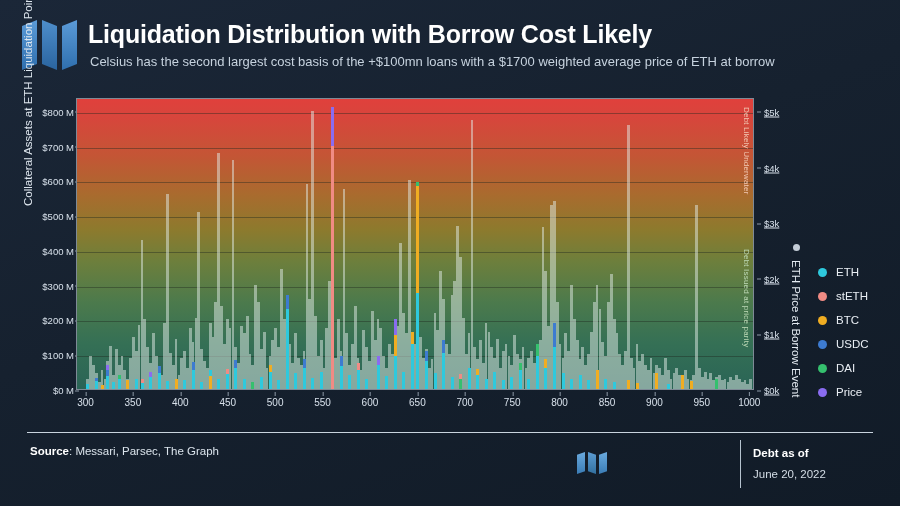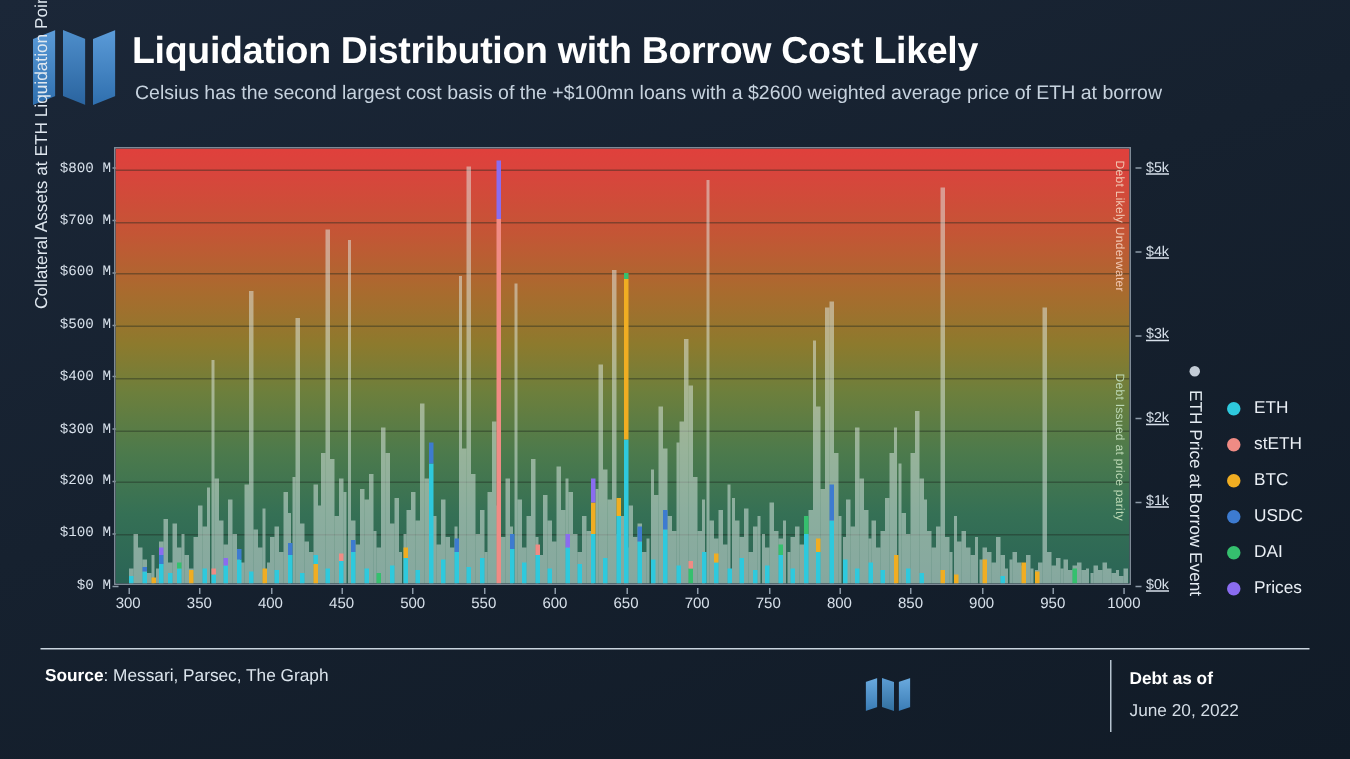--- a/index.html
+++ b/index.html
@@ -30,21 +30,21 @@
 
   
   .chart-wrap{position:absolute;left:0;top:88px;width:900px;height:330px;}
   .ylabel{position:absolute;left:22px;top:100px;width:18px;
     font-size:11.5px;color:#dfe7ef;
     transform-origin:left top;transform:rotate(-90deg) translate(-100%,0);
     white-space:nowrap;}
   .ylabel-inner{display:block;}
 
   .ytick{position:absolute;right:0;transform:translateY(-50%);
-    font-size:9.5px;color:#d7e0ea;text-align:right;white-space:nowrap;font-family:Liberation Mono, monospace;}
+    font-size:9.5px;color:#d7e0ea;text-align:right;white-space:nowrap;}
   .ytick-col{position:absolute;left:30px;top:0;width:44px;height:330px;}
   .ytick .tk{position:absolute;right:-5px;width:4px;height:1px;background:#8d9aa8;}
 
   .rtick-col{position:absolute;left:757px;top:0;width:40px;height:330px;}
   .rtick{position:absolute;left:7px;transform:translateY(-50%);
     font-size:9.5px;color:#d7e0ea;white-space:nowrap;text-decoration:underline;}
   .rtick .tk{position:absolute;left:-7px;width:4px;height:1px;background:#8d9aa8;}
 
   .plot{position:absolute;left:76px;top:10px;width:678px;height:292px;
     border:1px solid #7e8a96;box-sizing:border-box;overflow:hidden;}
@@ -111,21 +111,21 @@
 
 <div class="page">
 
   <div class="header">
     <div class="logo">
       <div class="bar b1"></div>
         <div class="bar b2"></div>
         <div class="bar b3"></div>
     </div>
     <div class="title">Liquidation Distribution with Borrow Cost Likely</div>
-    <div class="subtitle">Celsius has the second largest cost basis of the +$100mn loans with a $2600 weighted average price of ETH at borrow</div>
+    <div class="subtitle">Celsius has the second largest cost basis of the +$100mn loans with a $1700 weighted average price of ETH at borrow</div>
   </div>
 
   <div class="chart-wrap">
 
     <div class="ylabel">
       <span class="ylabel-inner">Collateral Assets at ETH Liquidation Points</span>
     </div>
 
     <div class="ytick-col" id="yticks">
         <div class="ytick" style="top: 302px;">$0 M<span class="tk" style="top: 50%;"></span></div>
@@ -682,21 +682,21 @@
         <div class="leg-item">
           <span class="leg-dot" style="background: rgb(61, 123, 208);"></span>
           <span class="leg-txt">USDC</span>
         </div>
         <div class="leg-item">
           <span class="leg-dot" style="background: rgb(53, 192, 110);"></span>
           <span class="leg-txt">DAI</span>
         </div>
         <div class="leg-item">
           <span class="leg-dot" style="background: rgb(138, 108, 240);"></span>
-          <span class="leg-txt">Prices</span>
+          <span class="leg-txt">Price</span>
         </div>
       </div>
   </div>
 
   <div class="rule"></div>
   <div class="src">
     <span class="bld">Source</span><span>: Messari, Parsec, The Graph</span>
   </div>
 
   <div class="mlogo">

